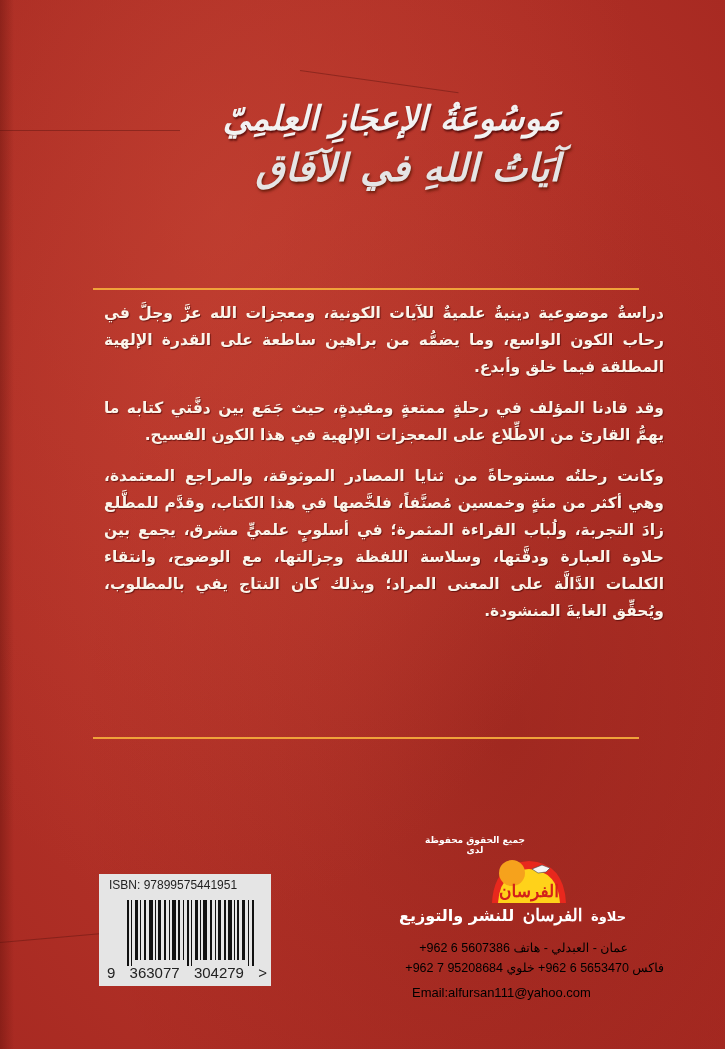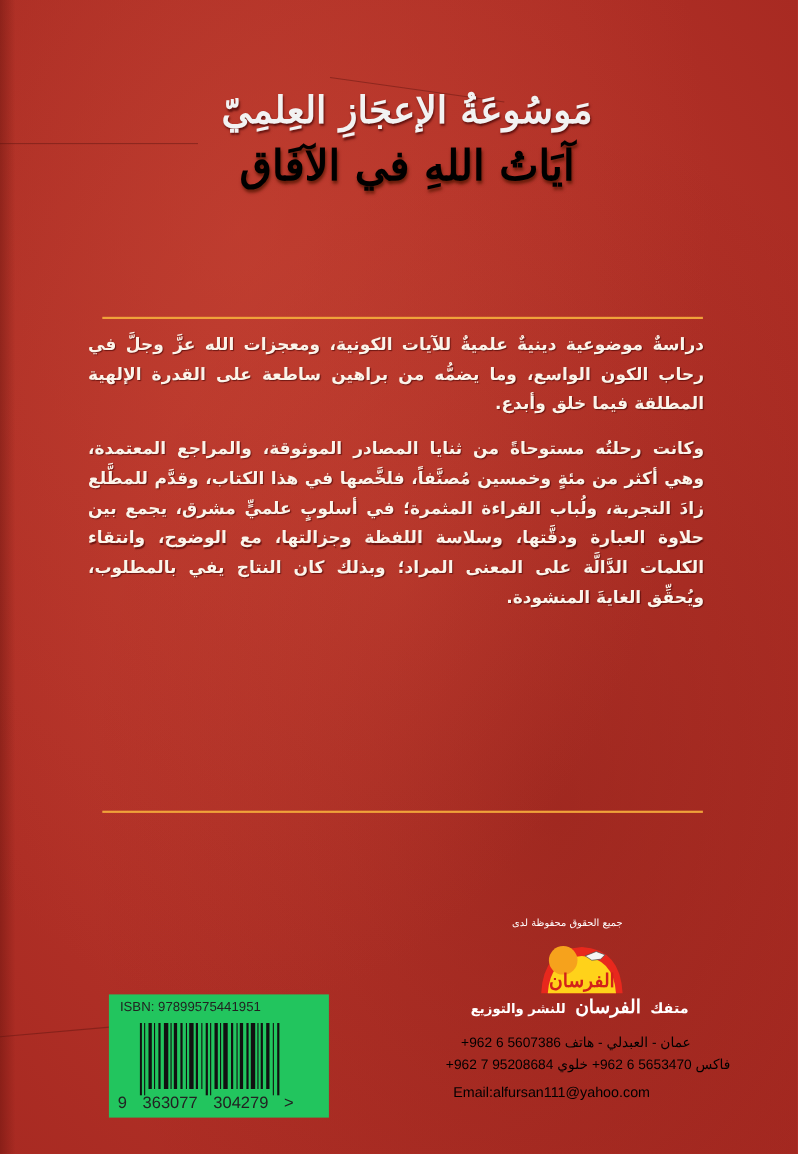--- a/index.html
+++ b/index.html
@@ -14,52 +14,52 @@
       background:
         radial-gradient(ellipse at 30% 20%, rgba(210,80,60,0.35), transparent 60%),
         radial-gradient(ellipse at 70% 70%, rgba(120,20,15,0.35), transparent 60%),
         radial-gradient(ellipse at 50% 50%, #bf3a2e, #a82a22);
     }
     .spine-shade {
       position: absolute; left: 0; top: 0; width: 14px; height: 100%;
       background: linear-gradient(to right, rgba(80,10,5,0.35), rgba(0,0,0,0));
     }
     .crack { position: absolute; height: 1px; background: rgba(90,20,15,0.45); transform-origin: left; }
-    .title-block { position: absolute; left: 180px; top: 78px; width: 380px; text-align: center; direction: rtl; }
+    .title-block { position: absolute; left: 180px; top: 95px; width: 380px; text-align: right; direction: rtl; font-style: italic; }
     .title-1 {
       font-family: "DejaVu Serif", serif; font-weight: bold; font-size: 34px;
       color: #f2f2f2; text-shadow: 1px 2px 2px rgba(60,0,0,0.7); line-height: 46px;
     }
     .title-2 {
       font-family: "DejaVu Serif", serif; font-weight: bold; font-size: 24px;
       color: #f0f0f0; text-shadow: 1px 2px 2px rgba(60,0,0,0.7); line-height: 40px;
     }
     .title-3 {
       font-family: "DejaVu Serif", serif; font-weight: bold; font-size: 38px;
-      color: #000000; text-shadow: 1px 2px 3px rgba(80,20,0,0.8); line-height: 54px;
+      color: #e5e5e5; text-shadow: 1px 2px 3px rgba(80,20,0,0.8); line-height: 54px;
     }
     .rule { position: absolute; left: 93px; width: 546px; height: 2px; background: #f0a23a; }
     .body-text {
-      position: absolute; left: 80px; width: 560px; direction: rtl; text-align: justify;
+      position: absolute; left: 104px; width: 560px; direction: rtl; text-align: justify;
       color: #fbf4ea; font-weight: bold; font-size: 15.5px; line-height: 27px;
       text-shadow: 1px 1px 1px rgba(60,0,0,0.6);
     }
     .body-text p { margin: 0 0 14px 0; text-align-last: right; }
-    .rights { position: absolute; left: 456px; top: 835px; width: 110px; direction: rtl;
-      color: #fff; font-size: 9px; font-weight: normal; }
+    .rights { position: absolute; left: 420px; top: 835px; width: 110px; text-align: center; direction: rtl;
+      color: #fff; font-size: 9px; font-weight: bold; }
     .logo { position: absolute; left: 488px; top: 855px; width: 82px; height: 50px; }
     .publisher { position: absolute; left: 418px; top: 905px; width: 208px; direction: rtl; text-align: right;
       color: #fff; font-weight: bold; font-size: 13px; white-space: nowrap; }
     .publisher .brand { font-family: "DejaVu Serif", serif; font-size: 17px; margin: 0 4px; }
-    .publisher .small { font-size: 12px; }
+    .publisher .small { font-size: 16px; }
     .contact { position: absolute; left: 378px; width: 250px; color: #000000; font-size: 12.5px;
       font-family: "Liberation Sans", sans-serif; white-space: nowrap; direction: rtl; text-align: right; }
     .email { position: absolute; left: 412px; top: 985px; color: #000000; font-size: 13px;
       font-family: "Liberation Sans", sans-serif; }
-    .isbn-box { position: absolute; left: 99px; top: 904px; width: 200px; height: 112px; background: #22c55e; }
+    .isbn-box { position: absolute; left: 99px; top: 874px; width: 172px; height: 112px; background: #e5e5e5; }
     .isbn-label { position: absolute; left: 10px; top: 4px; font-family: "Liberation Sans", sans-serif;
       font-size: 12px; color: #222; }
     .barcode { position: absolute; left: 28px; top: 26px; width: 130px; height: 66px; }
     .isbn-digits { position: absolute; left: 8px; top: 90px; width: 160px; font-family: "Liberation Sans", sans-serif;
       font-size: 15px; color: #222; display: flex; justify-content: space-between; }
   </style>
 </head>
 <body>
 
 <div class="cover">
@@ -71,37 +71,38 @@
 
 <div class="title-block">
   <div class="title-1">مَوسُوعَةُ الإعجَازِ العِلمِيّ</div>
   <div class="title-3">آيَاتُ اللهِ في الآفَاق</div>
 </div>
 
 <div class="rule" style="top:288px;"></div>
 
 <div class="body-text" style="top:300px;">
   <p>دراسةٌ موضوعية دينيةٌ علميةٌ للآيات الكونية، ومعجزات الله عزَّ وجلَّ في رحاب الكون الواسع، وما يضمُّه من براهين ساطعة على القدرة الإلهية المطلقة فيما خلق وأبدع.</p>
+  <p>وقد قادنا المؤلف في رحلةٍ ممتعةٍ ومفيدةٍ، حيث جَمَع بين دفَّتي كتابه ما يهمُّ القارئ من الاطِّلاع على المعجزات الإلهية في هذا الكون الفسيح.</p>
   <p>وكانت رحلتُه مستوحاةً من ثنايا المصادر الموثوقة، والمراجع المعتمدة، وهي أكثر من مئةٍ وخمسين مُصنَّفاً، فلخَّصها في هذا الكتاب، وقدَّم للمطَّلع زادَ التجربة، ولُباب القراءة المثمرة؛ في أسلوبٍ علميٍّ مشرق، يجمع بين حلاوة العبارة ودقَّتها، وسلاسة اللفظة وجزالتها، مع الوضوح، وانتقاء الكلمات الدَّالَّة على المعنى المراد؛ وبذلك كان النتاج يفي بالمطلوب، ويُحقِّق الغايةَ المنشودة.</p>
 </div>
 
 <div class="rule" style="top:737px;"></div>
 
 <div class="rights">جميع الحقوق محفوظة لدى</div>
 
 <svg class="logo" viewBox="0 0 82 50">
   <path d="M4 48 Q6 8 41 6 Q76 8 78 48 Z" fill="#e8281d"></path>
   <path d="M10 48 Q12 16 41 14 Q70 16 72 48 Z" fill="#ffd21a"></path>
   <circle cx="24" cy="18" r="13" fill="#f6a21c"></circle>
   <path d="M44 14 l10 -4 l8 3 l-4 4 l-8 1 z" fill="#f5f5f5" stroke="#444" stroke-width="0.6"></path>
   <text x="41" y="42" text-anchor="middle" font-family="DejaVu Serif, serif" font-weight="bold" font-size="17" fill="#d3211a">الفرسان</text>
 </svg>
 
 <div class="publisher">
-  <span>متفك</span>
+  <span>حلاوة</span>
   <span class="brand">الفرسان</span>
   <span class="small">للنشر والتوزيع</span>
 </div>
 
 <div class="contact" style="top:940px;">عمان - العبدلي - هاتف 5607386 6 962+</div>
 <div class="contact" style="top:960px;padding-left:36px;">فاكس 5653470 6 962+ خلوي 95208684 7 962+</div>
 <div class="email">Email:alfursan111@yahoo.com</div>
 
 <div class="isbn-box">
   <div class="isbn-label">ISBN: 97899575441951</div>

